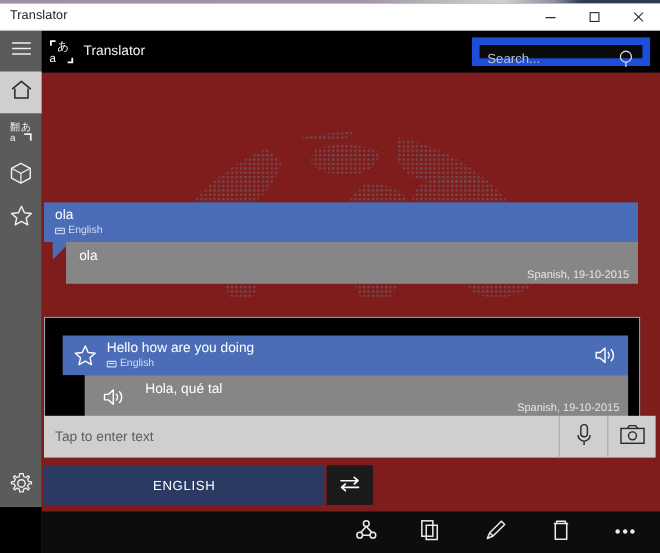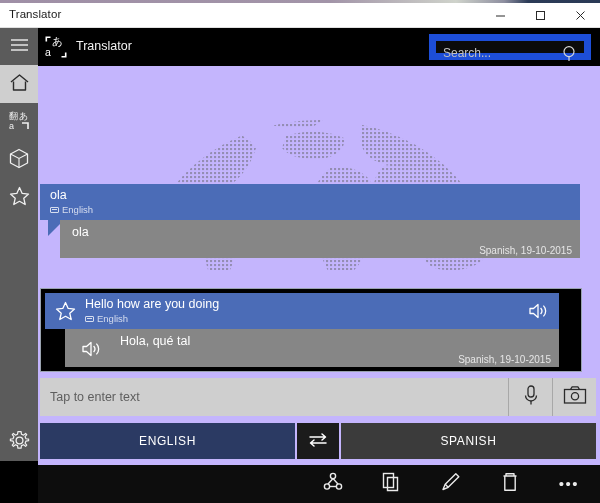--- a/index.html
+++ b/index.html
@@ -35,21 +35,21 @@
   .apptitle{ position:absolute; left:38px; top:11px; font-size:12.5px; color:#f2f2f2; }
   .searchbox{ position:absolute; right:9px; top:6px; width:162px; height:26px;
               background:#0b0b0b; border:7px solid #1d4ed8; }
   .searchbox input{ position:absolute; left:7px; top:0; width:126px; height:24px;
                     background:transparent; border:0; outline:none; color:#e8e8e8; font-size:12px;
                     font-family:"Liberation Sans",sans-serif; }
   .searchbox input::placeholder{ color:#c2c2c2; opacity:1; }
   .searchbox .sicon{ position:absolute; right:5px; top:4px; }
 
   
-  .stage{ position:absolute; left:38px; top:66px; width:562px; height:437px; background:#c4b5fd; overflow:hidden; }
+  .stage{ position:absolute; left:38px; top:66px; width:562px; height:437px; background:#7f1d1d; overflow:hidden; }
 
   
   .world{ position:absolute; left:96px; top:14px; width:370px; height:190px; opacity:.55; }
 
   
   .entry{ position:absolute; left:2px; }
   .entry .src{ position:relative; background:#4b6cb7; height:36px; }
   .entry .srctxt{ position:absolute; top:4px; font-size:12.5px; color:#ffffff; }
   .entry .srclang{ position:absolute; top:20px; font-size:9.5px; color:#d6ddef; display:flex; align-items:center; gap:3px; }
   .entry .dst{ position:relative; background:#868686; height:38px; }
@@ -61,21 +61,21 @@
   #entry1 .src{ width:540px; }
   #entry1 .srctxt{ left:10px; }
   #entry1 .srclang{ left:10px; }
   #entry1 .dst{ margin-left:20px; width:520px; }
   #entry1 .dsttxt{ left:12px; }
   .tail{ position:absolute; left:8px; top:36px; width:0; height:0;
          border-left:8px solid #4b6cb7; border-top:8px solid #4b6cb7;
          border-right:8px solid transparent; border-bottom:8px solid transparent; }
 
   
-  #entry2{ top:222px; width:542px; border:1px solid #9aa3b0; padding:4px; background:#000; }
+  #entry2{ top:222px; width:542px; border:1px solid #9aa3b0; padding:16px; background:#000; }
   #entry2 .src{ width:514px; }
   #entry2 .srctxt{ left:40px; }
   #entry2 .srclang{ left:40px; }
   #entry2 .star{ position:absolute; left:10px; top:8px; }
   #entry2 .spk-right{ position:absolute; right:10px; top:8px; }
   #entry2 .dst{ margin-left:20px; width:494px; }
   #entry2 .dsttxt{ left:55px; }
   #entry2 .spk-left{ position:absolute; left:16px; top:10px; }
 
   .kbd{ width:9px; height:6px; border:1px solid #d6ddef; border-radius:1px;
@@ -321,21 +321,20 @@
     <div class="langrow">
       <div class="langbtn lang-from">ENGLISH</div>
       <div class="langbtn lang-swap">
         <span>
           <svg width="22" height="18" viewBox="0 0 22 18">
             <path d="M3 6 h15 M15 3 l3.5 3 l-3.5 3" fill="none" stroke="#ffffff" stroke-width="1.5" stroke-linejoin="round" stroke-linecap="round"></path>
             <path d="M19 12 h-15 M7 9 l-3.5 3 l3.5 3" fill="none" stroke="#ffffff" stroke-width="1.5" stroke-linejoin="round" stroke-linecap="round"></path>
           </svg>
         </span>
       </div>
-      <div class="langbtn lang-to">SPANISH</div>
     </div>
   </div>
 
   <div class="appbar">
     <div class="abtn">
       <span>
         <svg width="22" height="22" viewBox="0 0 22 22">
           <circle cx="11" cy="5" r="2.6"></circle>
             <circle cx="5" cy="15.5" r="2.6"></circle>
             <circle cx="17" cy="15.5" r="2.6"></circle>

